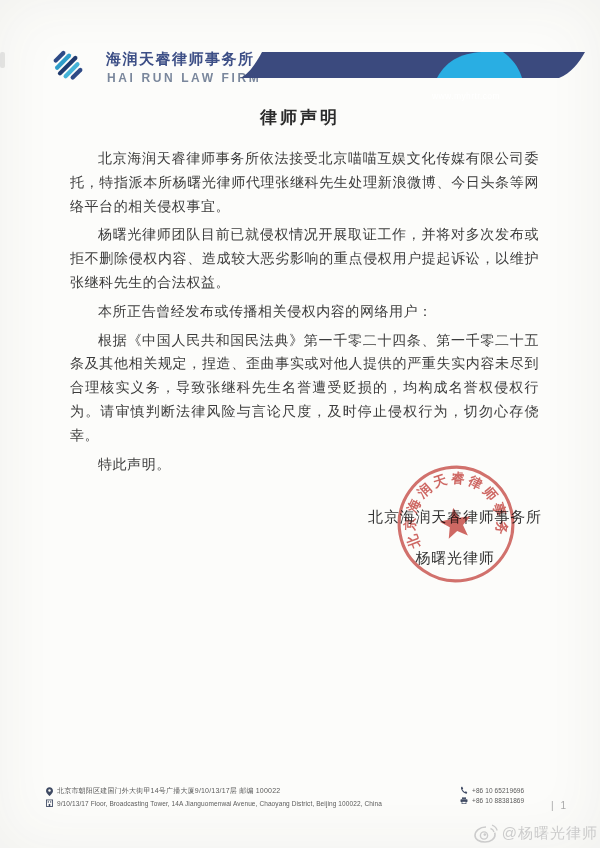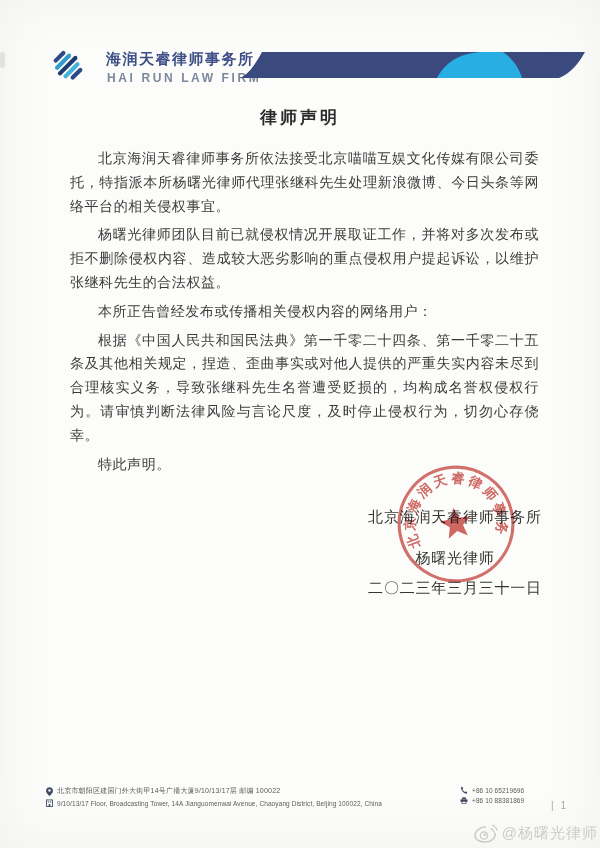--- a/index.html
+++ b/index.html
@@ -78,21 +78,20 @@
     <p>北京海润天睿律师事务所依法接受北京喵喵互娱文化传媒有限公司委托，特指派本所杨曙光律师代理张继科先生处理新浪微博、今日头条等网络平台的相关侵权事宜。</p>
     <p>杨曙光律师团队目前已就侵权情况开展取证工作，并将对多次发布或拒不删除侵权内容、造成较大恶劣影响的重点侵权用户提起诉讼，以维护张继科先生的合法权益。</p>
     <p>本所正告曾经发布或传播相关侵权内容的网络用户：</p>
     <p>根据《中国人民共和国民法典》第一千零二十四条、第一千零二十五条及其他相关规定，捏造、歪曲事实或对他人提供的严重失实内容未尽到合理核实义务，导致张继科先生名誉遭受贬损的，均构成名誉权侵权行为。请审慎判断法律风险与言论尺度，及时停止侵权行为，切勿心存侥幸。</p>
     <p>特此声明。</p>
   </div>
 
   <div class="sig-block">
     <div class="sig-line sig-firm">北京海润天睿律师事务所</div>
     <div class="sig-line sig-lawyer">杨曙光律师</div>
-    <div class="sig-line sig-date">二〇二三年三月三十一日</div>
   </div>
 
   <svg class="stamp" width="124" height="124" viewBox="0 0 120 120">
     <defs>
       <path id="arcPath" d="M23.7,76.9 A40,40 0 1 1 96.3,76.9" fill="none"></path>
     </defs>
     <circle cx="60" cy="60" r="55" fill="none" stroke="#c5413c" stroke-width="3" opacity="0.85"></circle>
     <polygon points="60,44 64,54.5 75.2,55.1 66.5,62.1 69.4,72.9 60,66.8 50.6,72.9 53.5,62.1 44.8,55.1 56,54.5" fill="#c5413c" opacity="0.9"></polygon>
     <text font-size="13" fill="#c5413c" letter-spacing="3" opacity="0.9" font-family="Liberation Serif, DejaVu Serif, serif" font-weight="bold">
       <textPath href="#arcPath" startOffset="2">北京海润天睿律师事务所</textPath>

